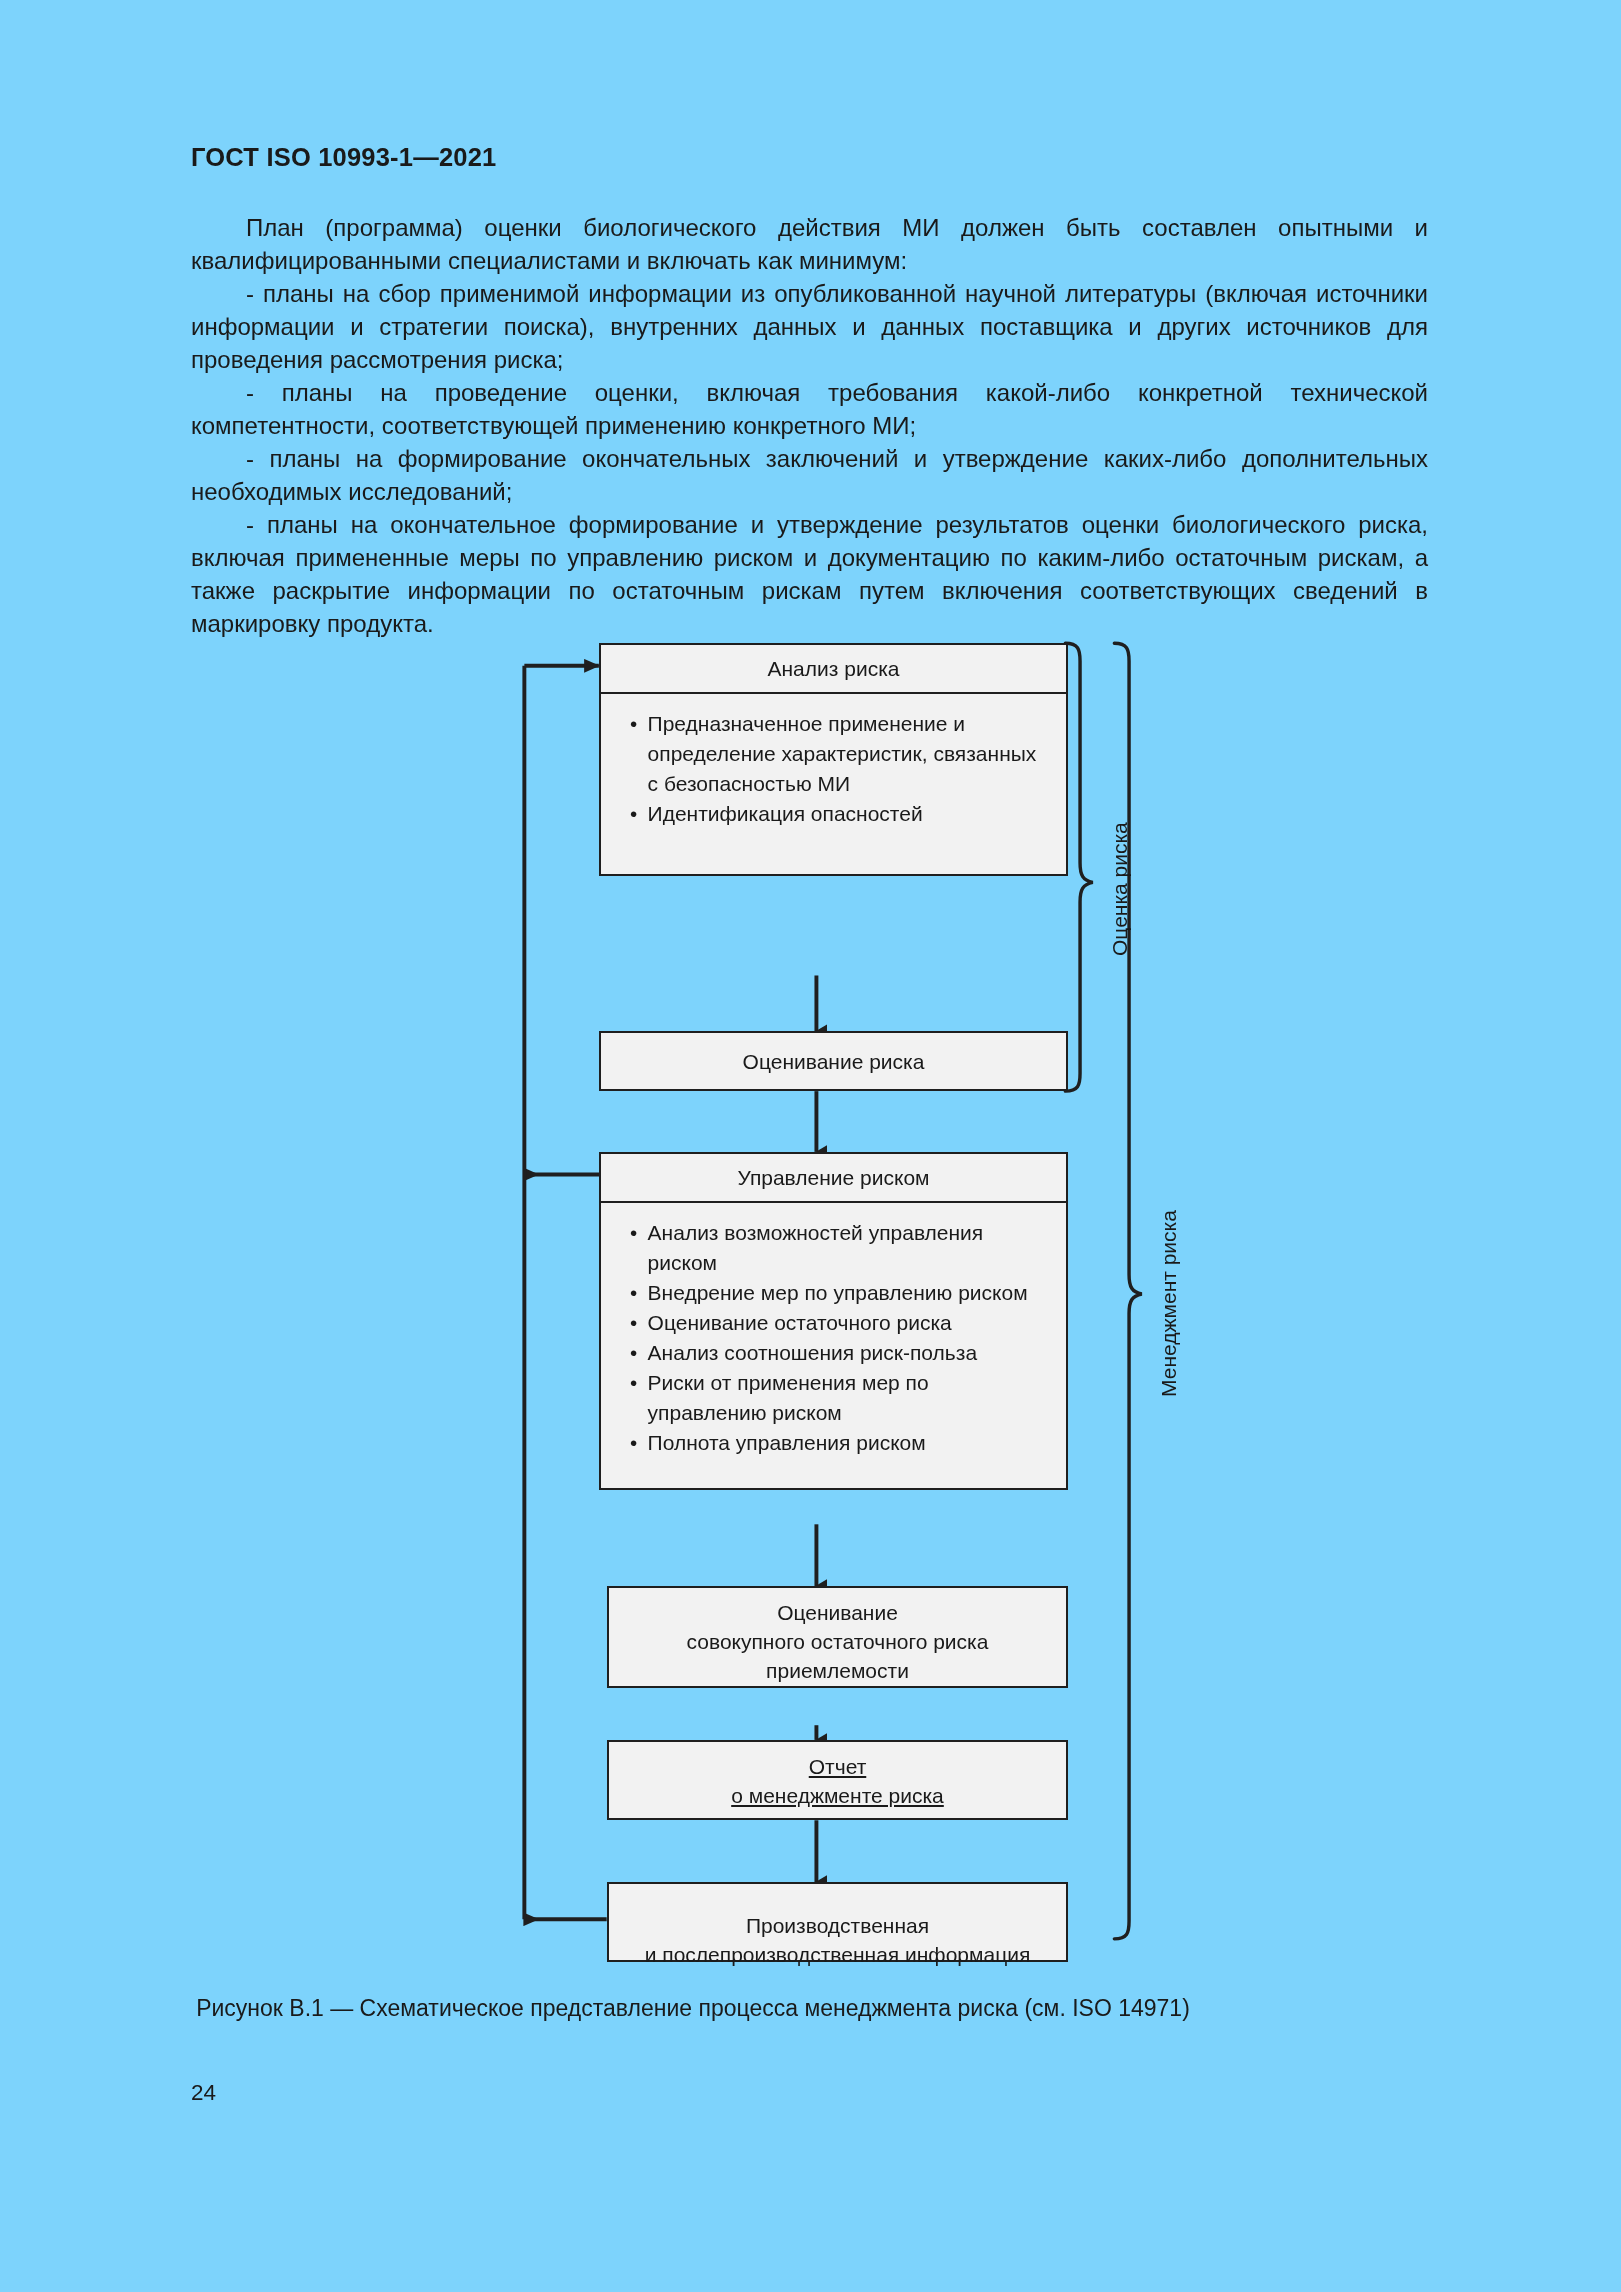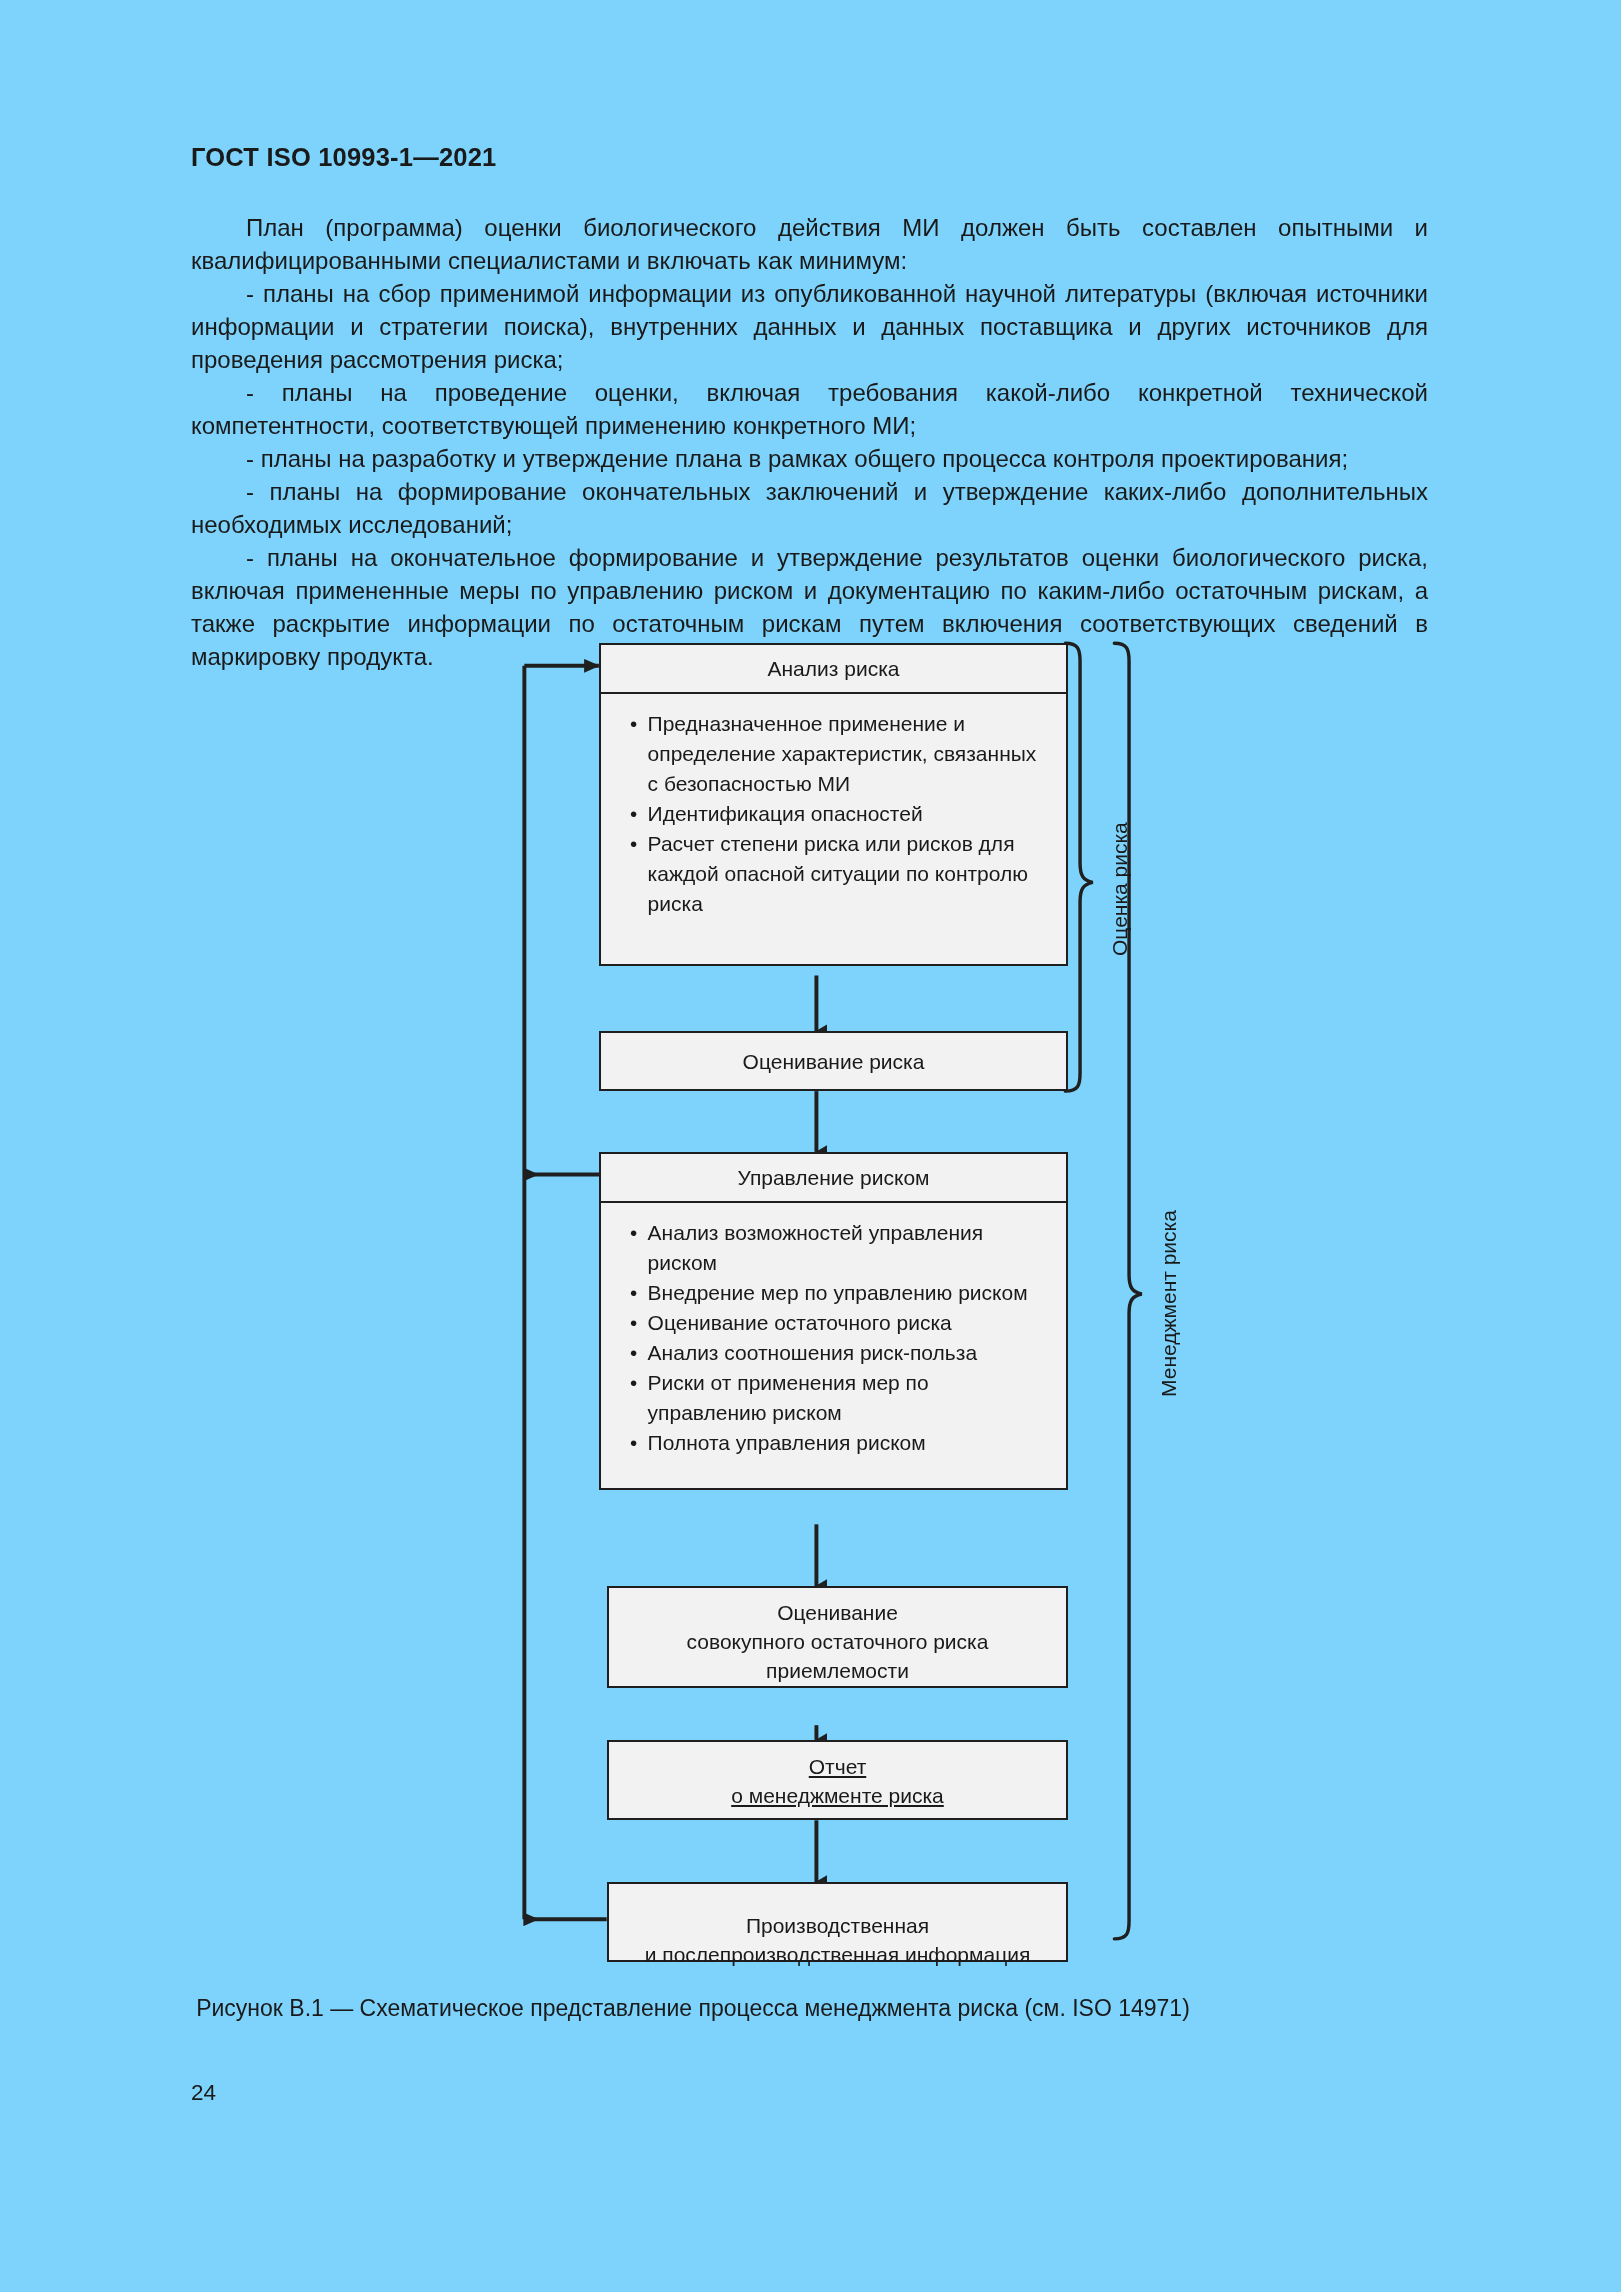--- a/index.html
+++ b/index.html
@@ -134,21 +134,20 @@
 <body>
 
 <div class="page">
 
   <div class="doc-header">ГОСТ ISO 10993-1—2021</div>
 
   <div class="body-text">
     <p>План (программа) оценки биологического действия МИ должен быть составлен опытными и квалифицированными специалистами и включать как минимум:</p>
     <p class="dash">-  планы на сбор применимой информации из опубликованной научной литературы (включая источники информации и стратегии поиска), внутренних данных и данных поставщика и других источников для проведения рассмотрения риска;</p>
     <p class="dash">-  планы на проведение оценки, включая требования какой-либо конкретной технической компетентности, соответствующей применению конкретного МИ;</p>
-    <p class="dash">-  планы на разработку и утверждение плана в рамках общего процесса контроля проектирования;</p>
     <p class="dash">-  планы на формирование окончательных заключений и утверждение каких-либо дополнительных необходимых исследований;</p>
     <p class="dash">-  планы на окончательное формирование и утверждение результатов оценки биологического риска, включая примененные меры по управлению риском и документацию по каким-либо остаточным рискам, а также раскрытие информации по остаточным рискам путем включения соответствующих сведений в маркировку продукта.</p>
   </div>
 
   <div class="figure">
     <svg width="1621" height="2293" viewBox="0 0 1654 2339">
       <defs>
         <marker id="arrowDown" markerWidth="14" markerHeight="12" refX="7" refY="11" orient="auto" markerUnits="userSpaceOnUse">
           <path d="M0,0 L14,0 L7,12 z" fill="#1f1f1f"></path>
         </marker>
@@ -193,21 +192,20 @@
                  C1153,1322 1150,1327 1150,1340
                  L1150,1960 C1150,1972 1148,1978 1135,1978"></path>
       </g>
     </svg>
 
     <div class="fbox" style="left:597px; top:643px; width:469px;">
       <div class="bhead with-rule">Анализ риска</div>
       <ul>
         <li>Предназначенное применение и определение характеристик, связанных с безопасностью МИ</li>
         <li>Идентификация опасностей</li>
-        <li>Расчет степени риска или рисков для каждой опасной ситуации по контролю риска</li>
       </ul>
       <div style="height:29px"></div>
     </div>
 
     <div class="fbox" style="left:597px; top:1152px; width:469px;">
       <div class="bhead with-rule">Управление риском</div>
       <ul>
         <li>Анализ возможностей управления риском</li>
         <li>Внедрение мер по управлению риском</li>
         <li>Оценивание остаточного риска</li>

